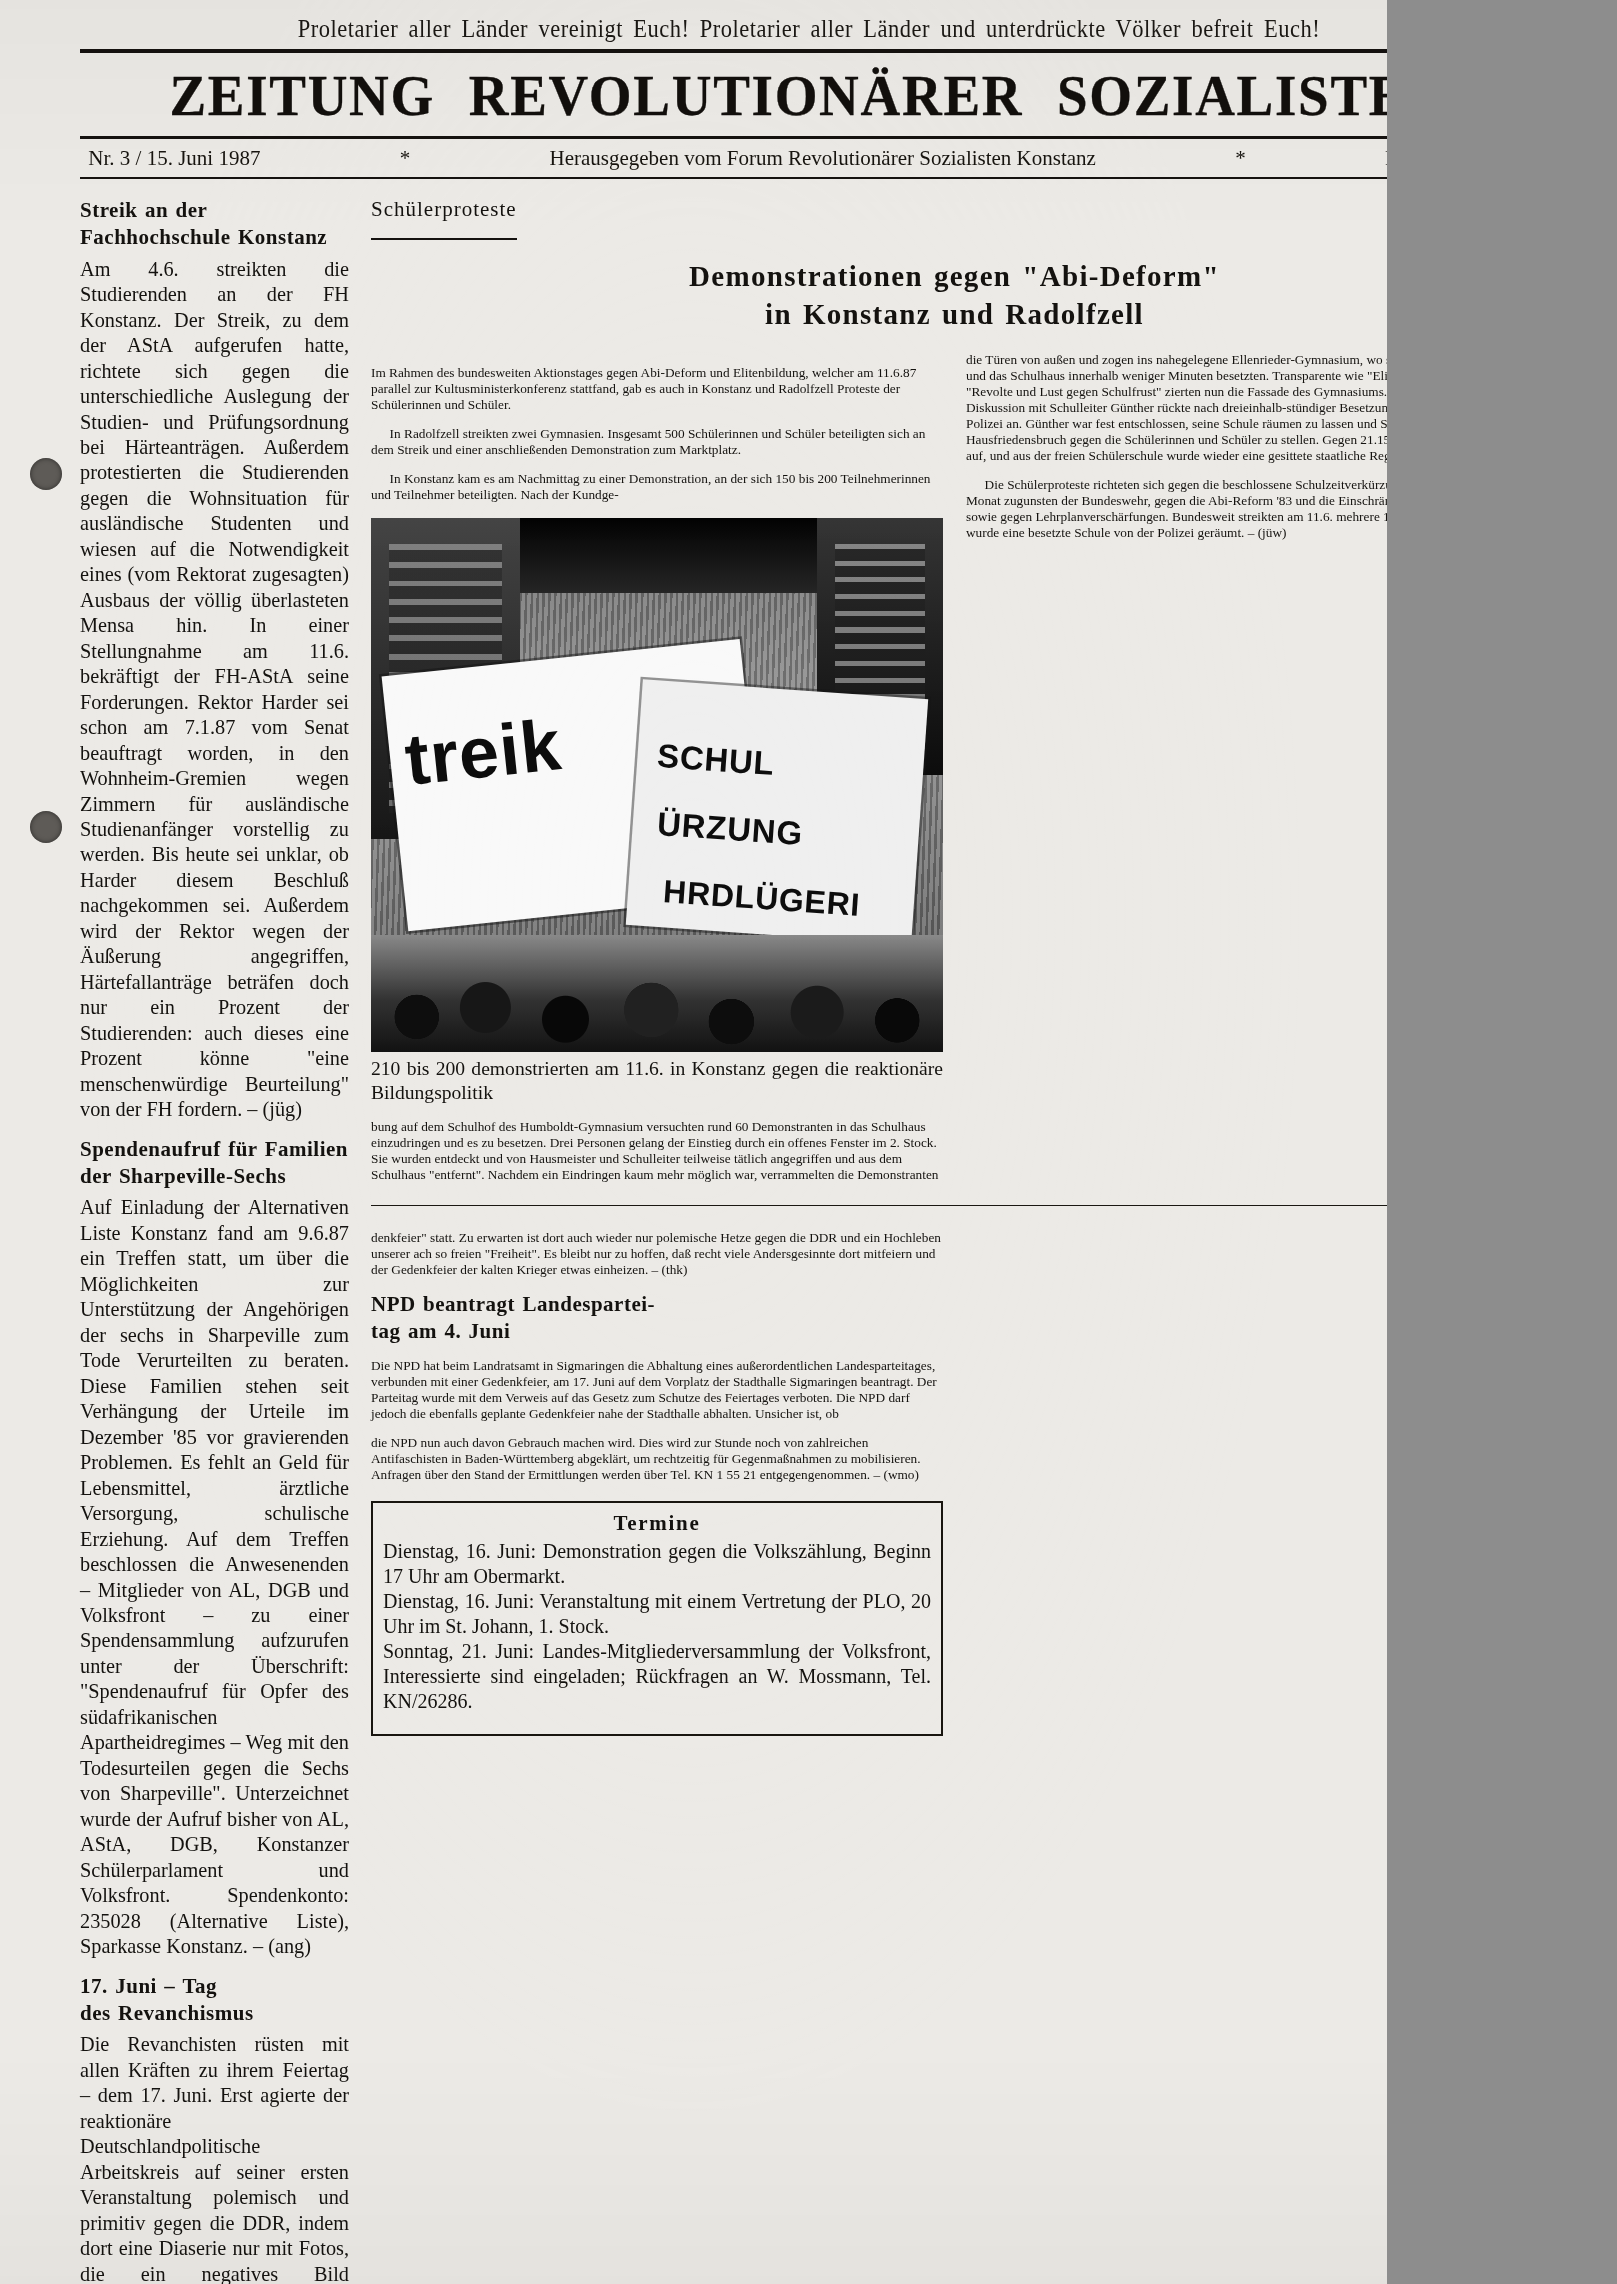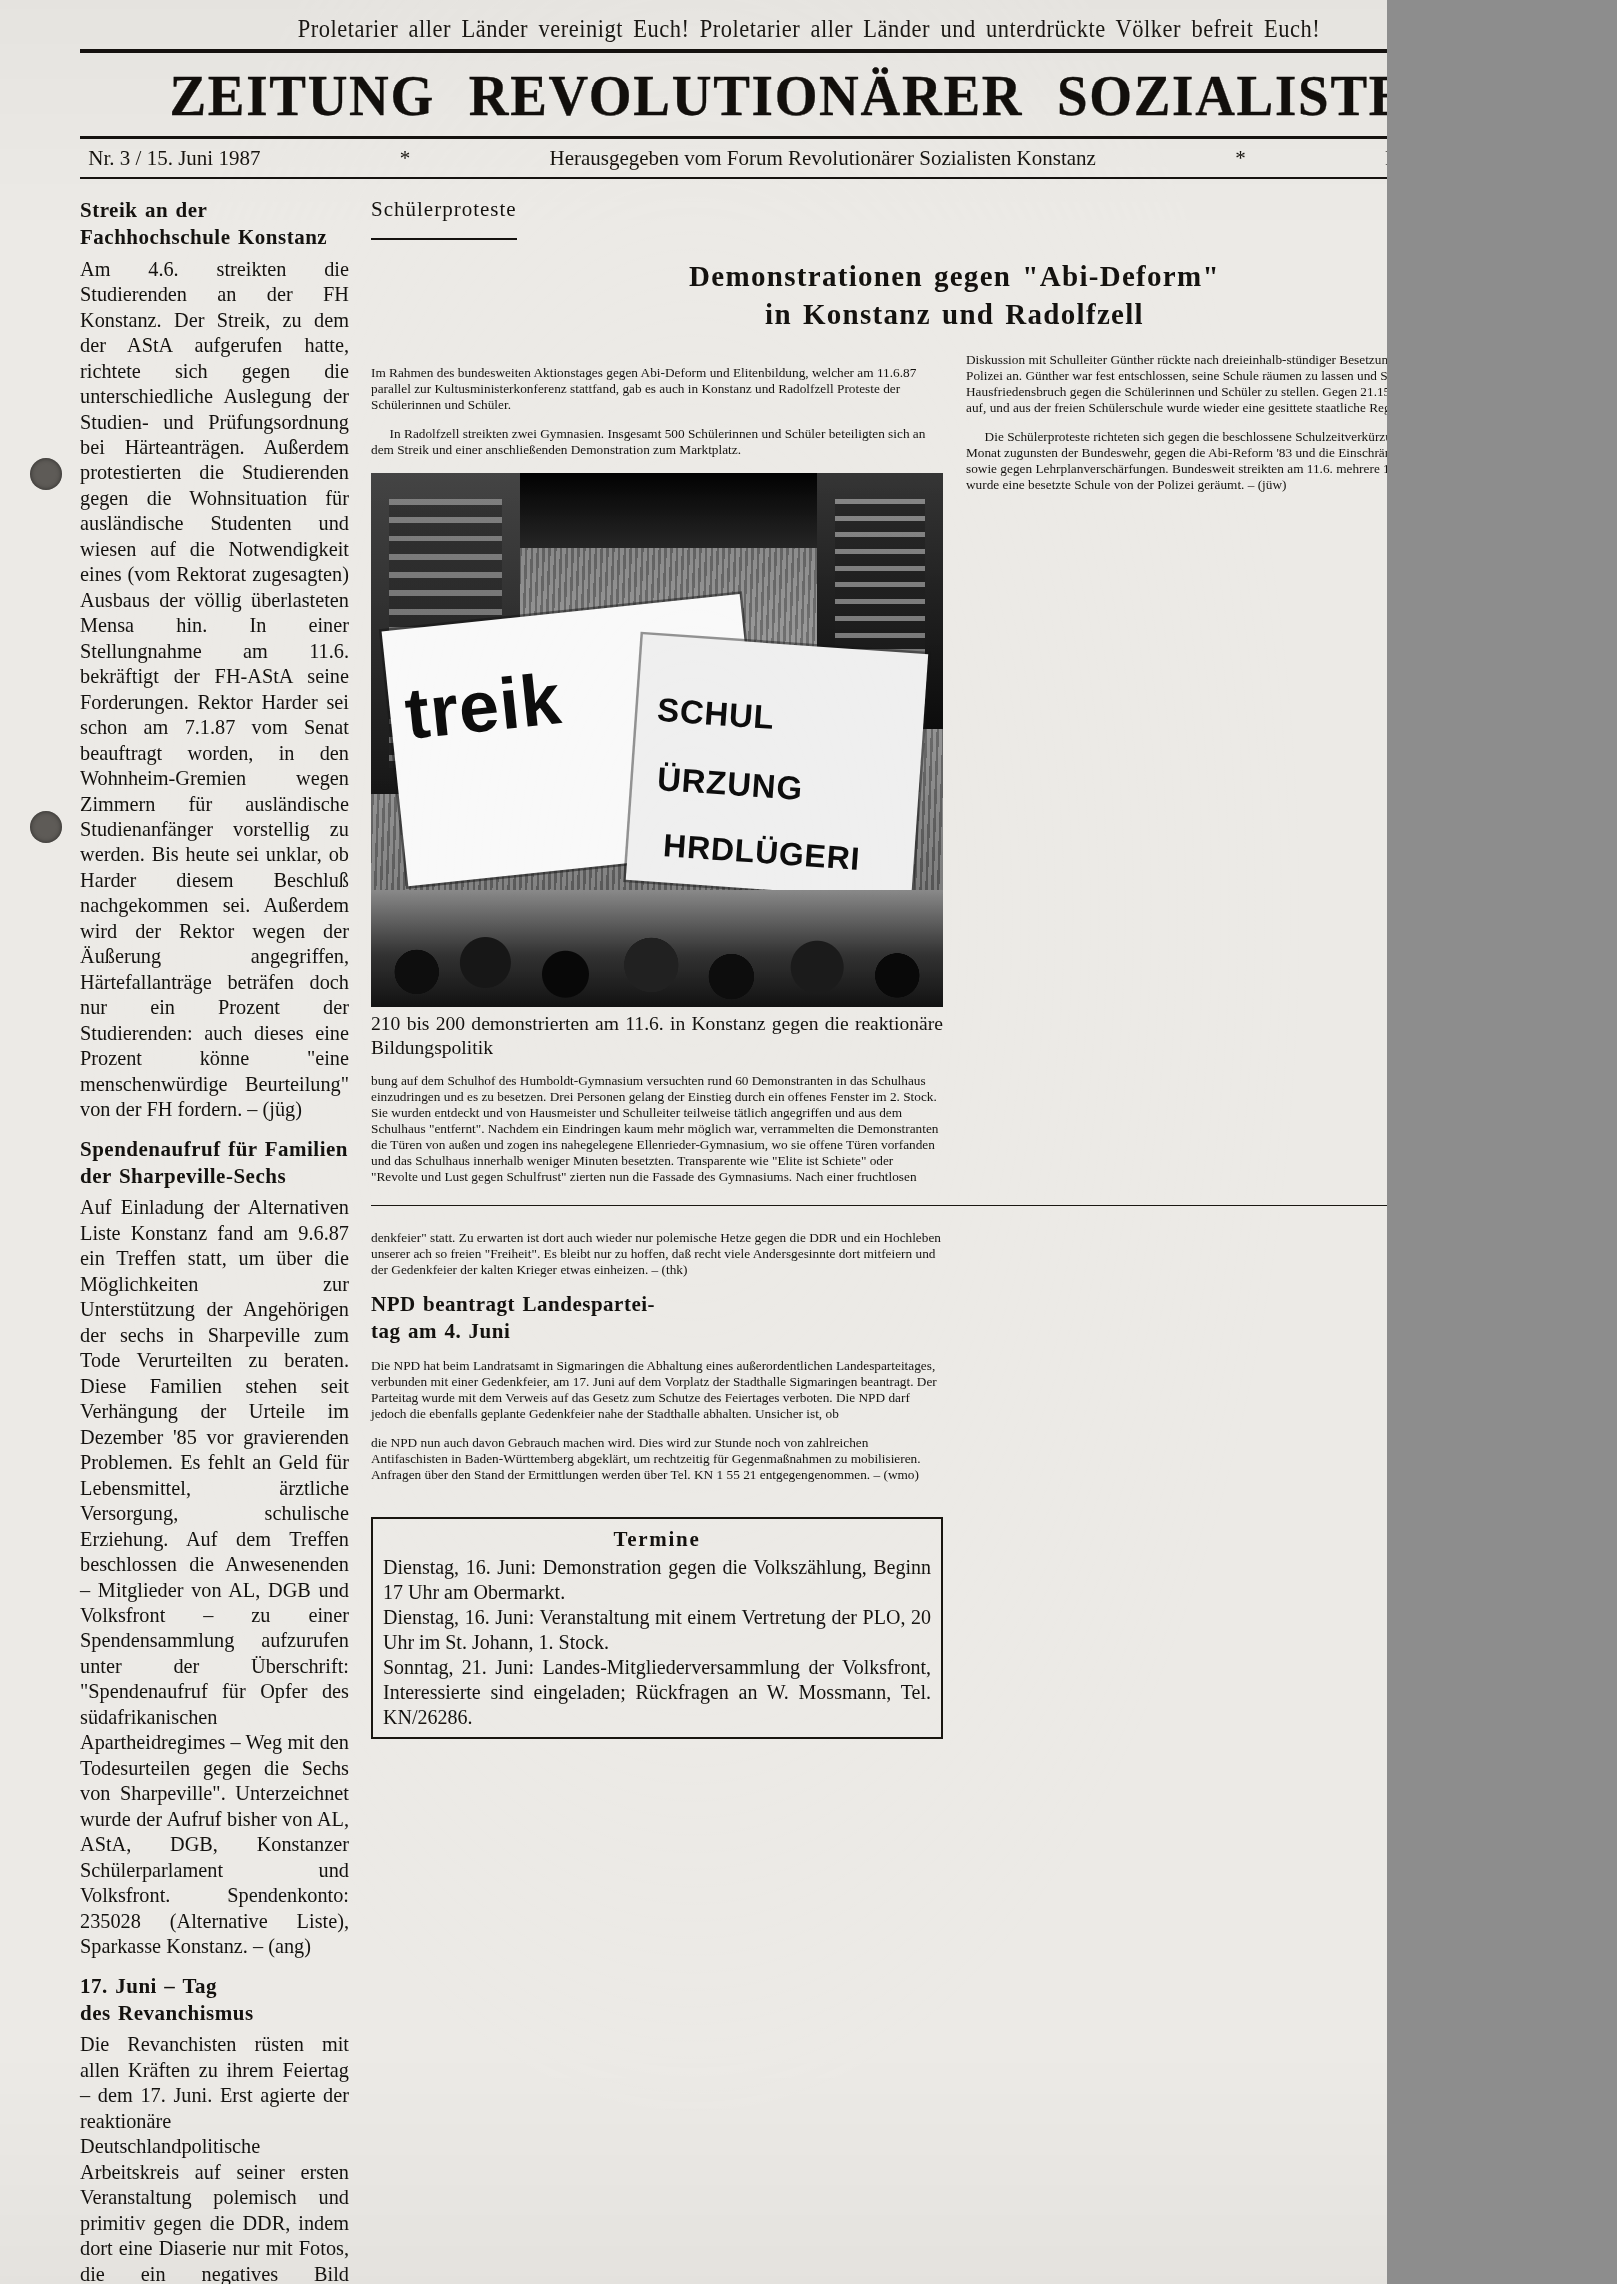--- a/index.html
+++ b/index.html
@@ -223,22 +223,22 @@
     background: #5e5b57;
     box-shadow: inset 0 0 5.8px rgba(0,0,0,.55);
     z-index: 30;
   }
   .hole.h1 { left: 30px; top: 458px; }
   .hole.h2 { left: 30px; top: 811px; }
 
   
   .termine {
     border: 2.5px solid #18150f;
-    padding: 5px 10px 7px 10px;
-    margin-top: 34px;
+    padding: 5px 10px 20px 10px;
+    margin-top: 18px;
     font-size: 20px;
     line-height: 1.245;
     text-align: justify;
     break-inside: avoid;
   }
   .termine h3 {
     text-align: center;
     font-size: 21px;
     font-weight: 700;
     letter-spacing: 1.7px;
@@ -310,20 +310,21 @@
         </div>
 
         <h1 class="big-head">
           <span>Demonstrationen gegen "Abi-Deform"</span><br>
           <span>in Konstanz und Radolfzell</span>
         </h1>
 
         <div class="two-col" style="height:842px;">
           <p>Im Rahmen des bundesweiten Aktionstages gegen Abi-Deform und Elitenbildung, welcher am 11.6.87 parallel zur Kultusministerkonferenz stattfand, gab es auch in Konstanz und Radolfzell Proteste der Schülerinnen und Schüler.</p>
           <p style="text-indent:1.4em">In Radolfzell streikten zwei Gymnasien. Insgesamt 500 Schülerinnen und Schüler beteiligten sich an dem Streik und einer anschließenden Demonstration zum Marktplatz.</p>
+          <p style="text-indent:1.4em">In Konstanz kam es am Nachmittag zu einer Demonstration, an der sich 150 bis 200 Teilnehmerinnen und Teilnehmer beteiligten. Nach der Kundge-</p>
 
           <figure class="photo" style="margin:15px 0 5px 0;">
             <div class="ph-bg"></div>
             <div class="ph-dark-band"></div>
             <div class="ph-bldg-l"></div>
             <div class="ph-bldg-r"></div>
             <div class="ph-banner"></div>
             <div class="ph-banner2"></div>
             <div class="ph-word ph-w1">treik</div>
             <div class="ph-word ph-w2">SCHUL</div>

